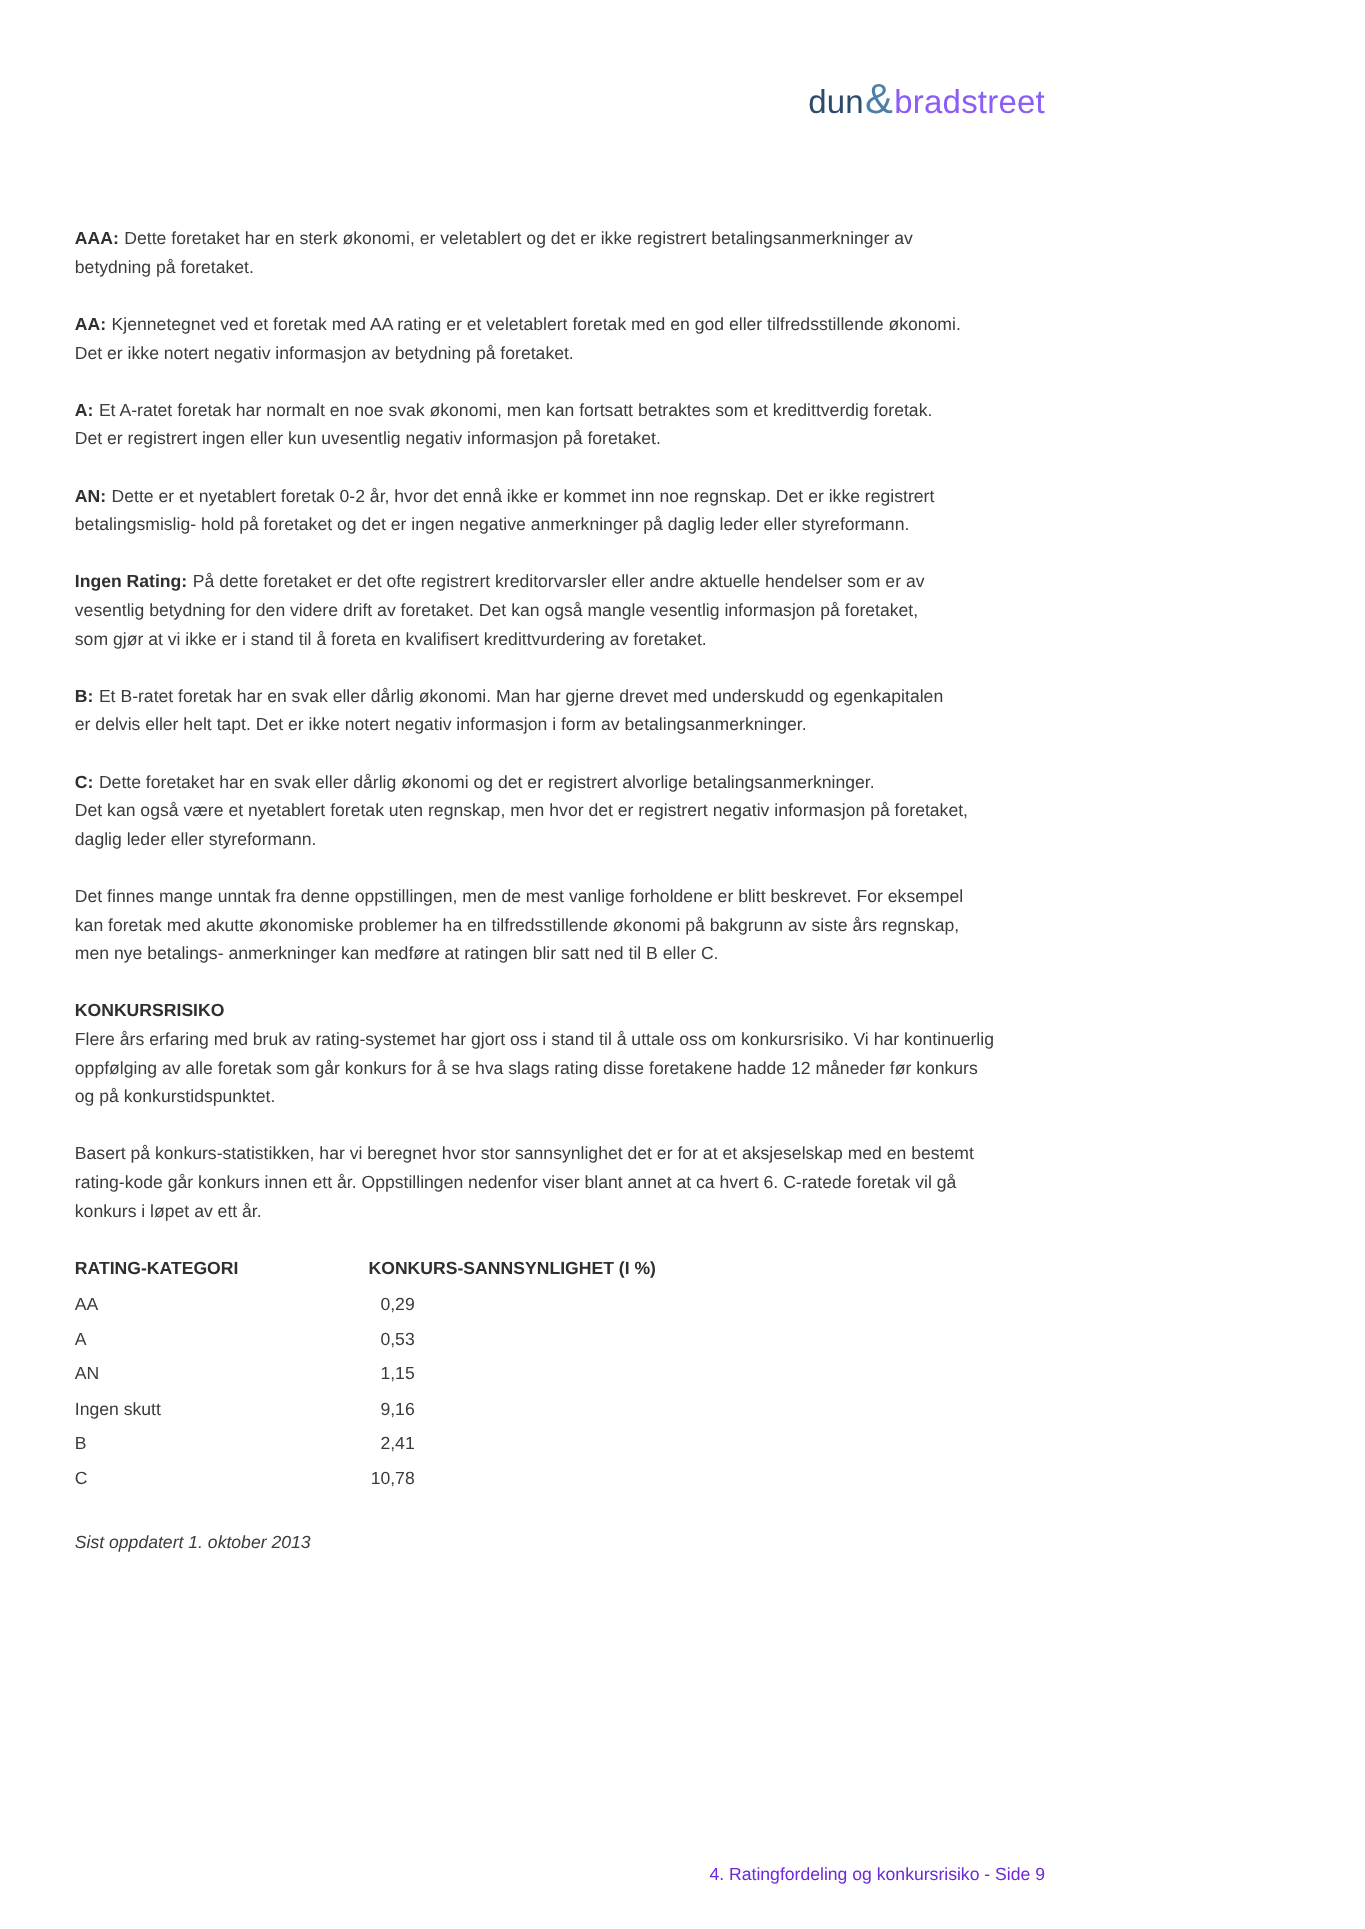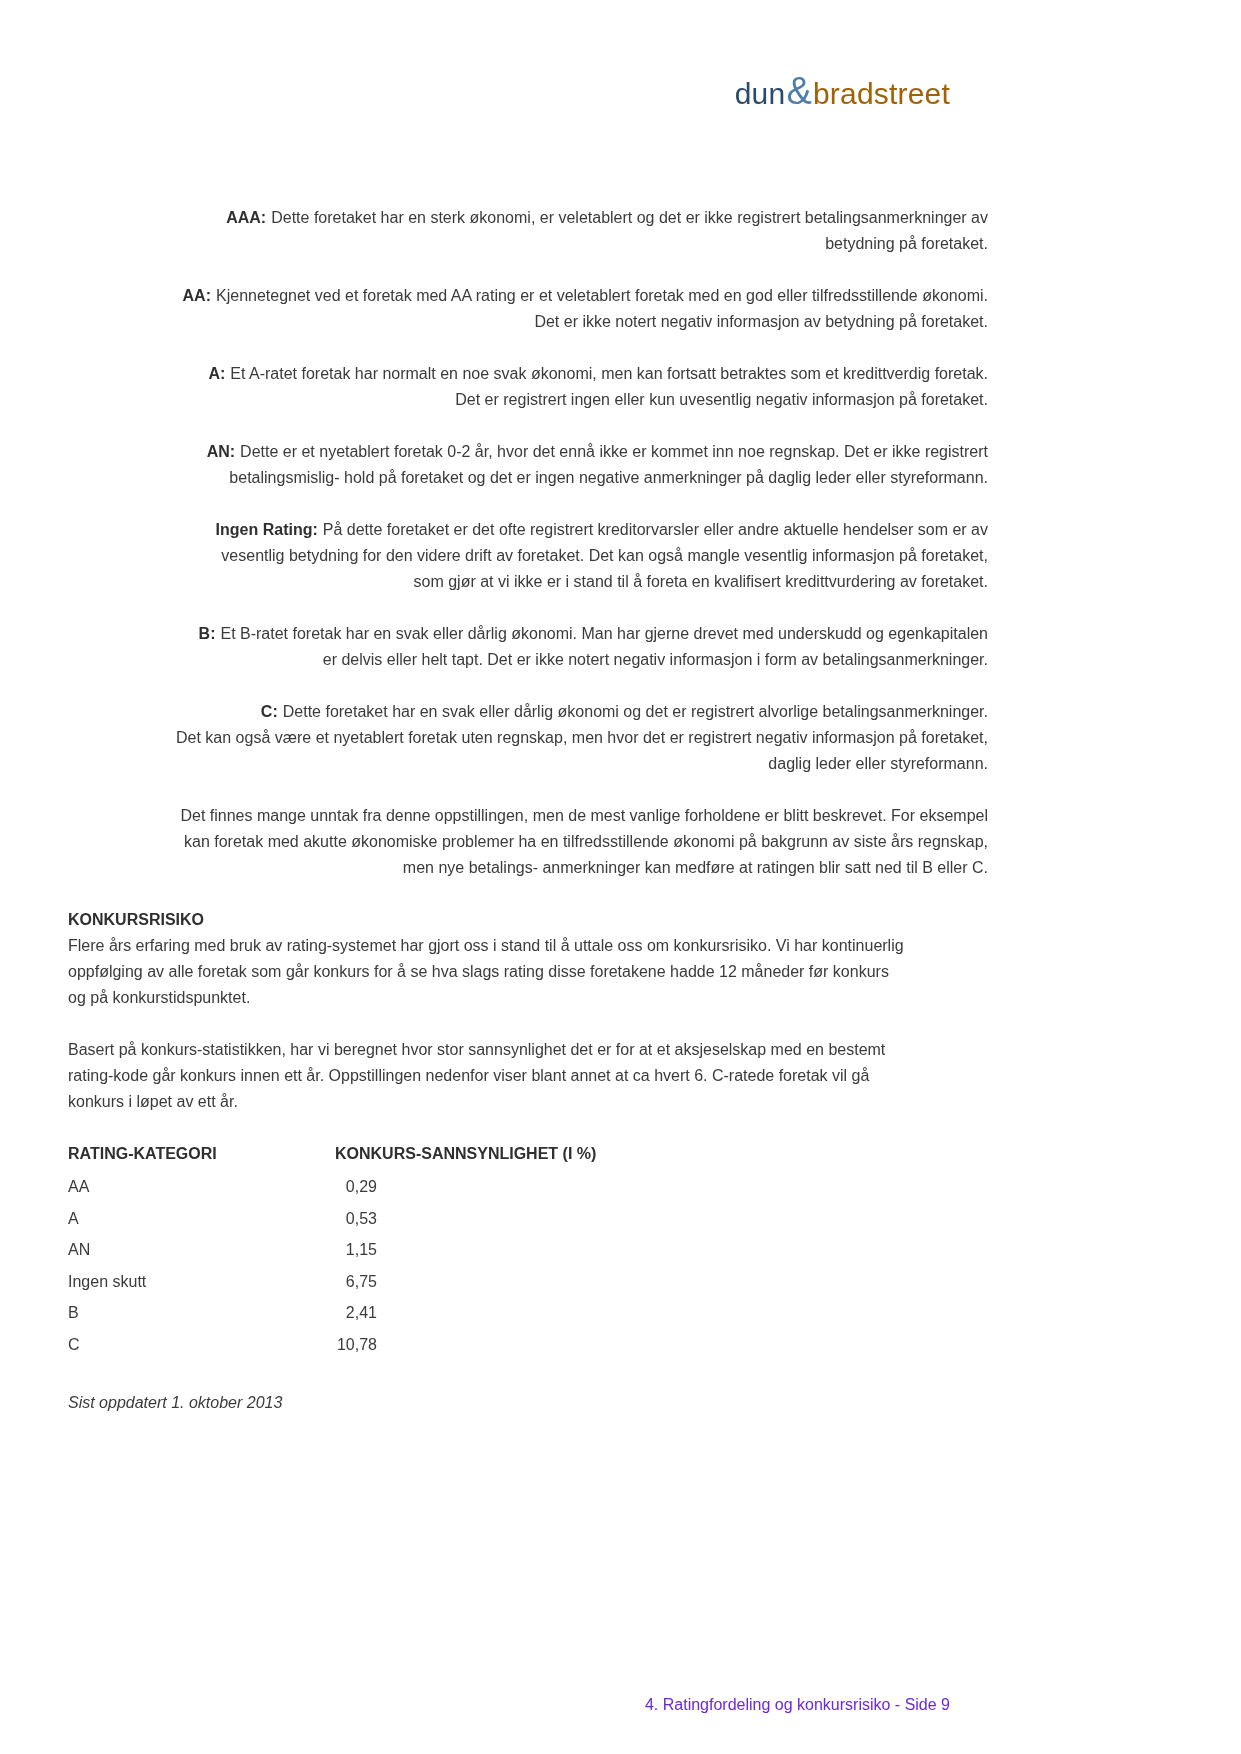--- a/index.html
+++ b/index.html
@@ -20,21 +20,21 @@
     text-align:center;
   }
   .logo-amp{
     font-size:38px;font-weight:400;
     margin:0 1px;position:relative;top:-2px;
   }
   .content{
     position:absolute;left:68px;top:205px;width:920px;
     font-size:16px;line-height:26px;
   }
-  .para{margin:0 0 26px 0;text-align:right;}
+  .para{margin:0 0 26px 0;}
   .plabel{font-weight:bold;color:#2f2f2f;margin-right:5px;}
   .ptext{white-space:pre-line;}
   .section-heading{
     font-size:16px;line-height:26px;font-weight:bold;color:#2f2f2f;
     margin:0;padding:0;
   }
   .kpara{margin:0 0 26px 0;}
   .kpara.first{margin-top:0;}
   .ktable{margin-top:0;}
   .trow{display:grid;grid-template-columns:267px auto;line-height:31.5px;}
@@ -47,21 +47,21 @@
   }
 </style>
 </head>
 <body>
 
 <div class="page">
 
   <div class="logo">
     <span class="logo-dun" style="color: rgb(44, 74, 107);">dun</span>
     <span class="logo-amp" style="color: rgb(77, 127, 168);">&amp;</span>
-    <span class="logo-brad" style="color: #a16207;">bradstreet</span>
+    <span class="logo-brad" style="color: #8b5cf6;">bradstreet</span>
   </div>
 
   <div class="content">
 
     <div id="rating-paragraphs">
         <p class="para"><span class="plabel">AAA:</span><span class="ptext">Dette foretaket har en sterk økonomi, er veletablert og det er ikke registrert betalingsanmerkninger av
 betydning på foretaket.</span></p>
         <p class="para"><span class="plabel">AA:</span><span class="ptext">Kjennetegnet ved et foretak med AA rating er et veletablert foretak med en god eller tilfredsstillende økonomi.
 Det er ikke notert negativ informasjon av betydning på foretaket.</span></p>
         <p class="para"><span class="plabel">A:</span><span class="ptext">Et A-ratet foretak har normalt en noe svak økonomi, men kan fortsatt betraktes som et kredittverdig foretak.
@@ -105,21 +105,21 @@
           <div class="trow">
             <div class="tcell">A</div>
             <div class="tcell"><span class="num">0,53</span></div>
           </div>
           <div class="trow">
             <div class="tcell">AN</div>
             <div class="tcell"><span class="num">1,15</span></div>
           </div>
           <div class="trow">
             <div class="tcell">Ingen skutt</div>
-            <div class="tcell"><span class="num">6,75</span></div>
+            <div class="tcell"><span class="num">9,16</span></div>
           </div>
           <div class="trow">
             <div class="tcell">B</div>
             <div class="tcell"><span class="num">2,41</span></div>
           </div>
           <div class="trow">
             <div class="tcell">C</div>
             <div class="tcell"><span class="num">10,78</span></div>
           </div>
         </div>

